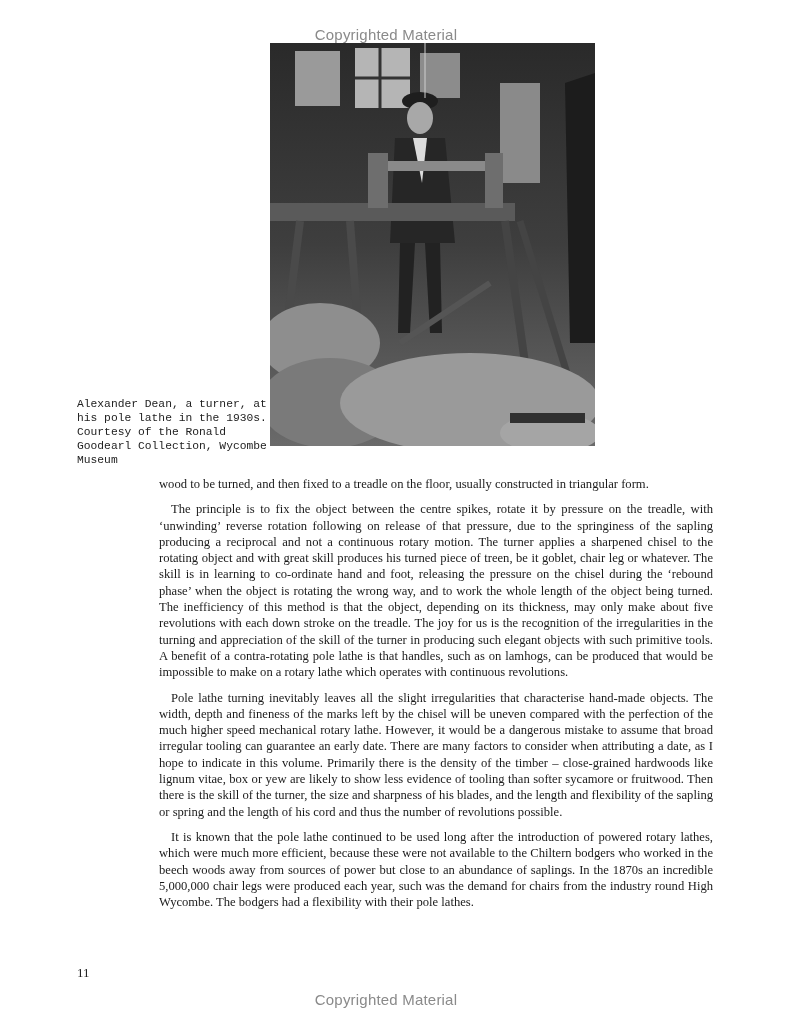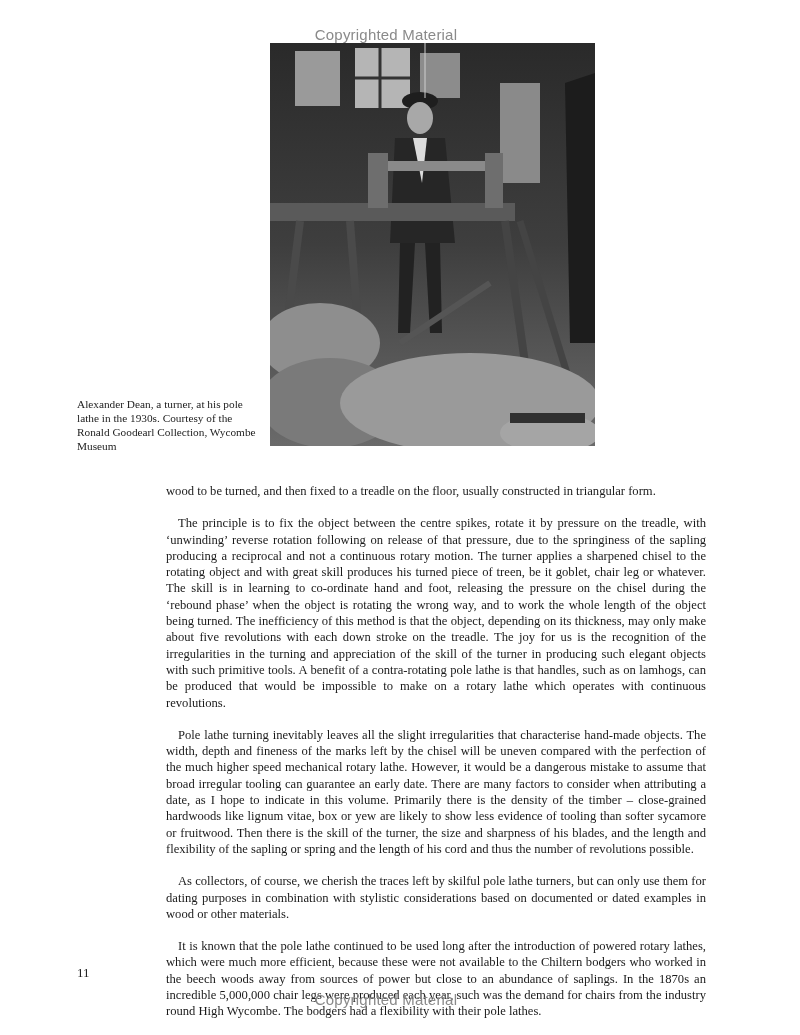--- a/index.html
+++ b/index.html
@@ -2,23 +2,23 @@
 <html><head>
   <meta charset="utf-8">
   <style>
     html, body { margin: 0; padding: 0; background: #ffffff; }
     body { width: 800px; height: 1035px; position: relative; overflow: hidden; font-family: "Liberation Serif", serif; color: #1a1a1a; }
     .watermark { position: absolute; left: 0; width: 772px; text-align: center; font-family: "Liberation Sans", sans-serif; font-size: 15px; color: #8a8a8a; letter-spacing: 0.2px; }
     .wm-top { top: 26px; }
     .wm-bottom { top: 991px; }
     .photo { position: absolute; left: 270px; top: 43px; width: 325px; height: 403px; background: #3b3b3b; overflow: hidden; }
     .photo svg { display: block; width: 100%; height: 100%; }
-    .caption { position: absolute; left: 77px; top: 397px; width: 190px; font-size: 11.3px; line-height: 14px; color: #222; }
+    .caption { position: absolute; left: 77px; top: 397px; width: 190px; font-size: 11.3px; line-height: 14px; color: #222; font-family: Liberation Mono, monospace; }
     .body-text { position: absolute; left: 150px; top: 467px; width: 572px; font-size: 12.6px; line-height: 16.3px; text-align: justify; }
-    .body-text p { margin: 16px; text-indent: 12px; }
+    .body-text p { margin: 9px; text-indent: 12px; }
     .body-text p.first { text-indent: 0; }
     .page-number { position: absolute; left: 77px; top: 965px; font-size: 13px; color: #222; }
   </style>
 </head>
 <body>
 
 <div class="watermark wm-top">Copyrighted Material</div>
 
 <div class="photo" role="img" aria-label="Black-and-white photograph of a man in a cap and waistcoat working at a pole lathe in a workshop, wood shavings on the floor">
   <svg viewBox="0 0 325 403" preserveAspectRatio="none">
@@ -65,19 +65,18 @@
     <rect x="240" y="370" width="75" height="10" fill="#303030"></rect>
   </svg>
 </div>
 
 <div class="caption">Alexander Dean, a turner, at his pole lathe in the 1930s. Courtesy of the Ronald Goodearl Collection, Wycombe Museum</div>
 
 <div class="body-text">
   <p class="first">wood to be turned, and then fixed to a treadle on the floor, usually constructed in triangular form.</p>
   <p>The principle is to fix the object between the centre spikes, rotate it by pressure on the treadle, with ‘unwinding’ reverse rotation following on release of that pressure, due to the springiness of the sapling producing a reciprocal and not a continuous rotary motion. The turner applies a sharpened chisel to the rotating object and with great skill produces his turned piece of treen, be it goblet, chair leg or whatever. The skill is in learning to co-ordinate hand and foot, releasing the pressure on the chisel during the ‘rebound phase’ when the object is rotating the wrong way, and to work the whole length of the object being turned. The inefficiency of this method is that the object, depending on its thickness, may only make about five revolutions with each down stroke on the treadle. The joy for us is the recognition of the irregularities in the turning and appreciation of the skill of the turner in producing such elegant objects with such primitive tools. A benefit of a contra-rotating pole lathe is that handles, such as on lamhogs, can be produced that would be impossible to make on a rotary lathe which operates with continuous revolutions.</p>
   <p>Pole lathe turning inevitably leaves all the slight irregularities that characterise hand-made objects. The width, depth and fineness of the marks left by the chisel will be uneven compared with the perfection of the much higher speed mechanical rotary lathe. However, it would be a dangerous mistake to assume that broad irregular tooling can guarantee an early date. There are many factors to consider when attributing a date, as I hope to indicate in this volume. Primarily there is the density of the timber – close-grained hardwoods like lignum vitae, box or yew are likely to show less evidence of tooling than softer sycamore or fruitwood. Then there is the skill of the turner, the size and sharpness of his blades, and the length and flexibility of the sapling or spring and the length of his cord and thus the number of revolutions possible.</p>
-  <p>As collectors, of course, we cherish the traces left by skilful pole lathe turners, but can only use them for dating purposes in combination with stylistic considerations based on documented or dated examples in wood or other materials.</p>
   <p>It is known that the pole lathe continued to be used long after the introduction of powered rotary lathes, which were much more efficient, because these were not available to the Chiltern bodgers who worked in the beech woods away from sources of power but close to an abundance of saplings. In the 1870s an incredible 5,000,000 chair legs were produced each year, such was the demand for chairs from the industry round High Wycombe. The bodgers had a flexibility with their pole lathes.</p>
 </div>
 
 <div class="page-number">11</div>
 
 <div class="watermark wm-bottom">Copyrighted Material</div>
 
 </body></html>

